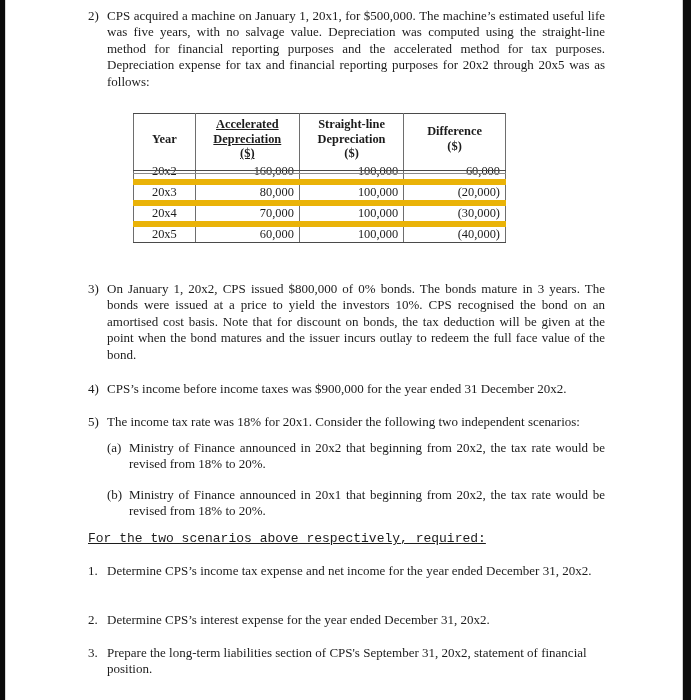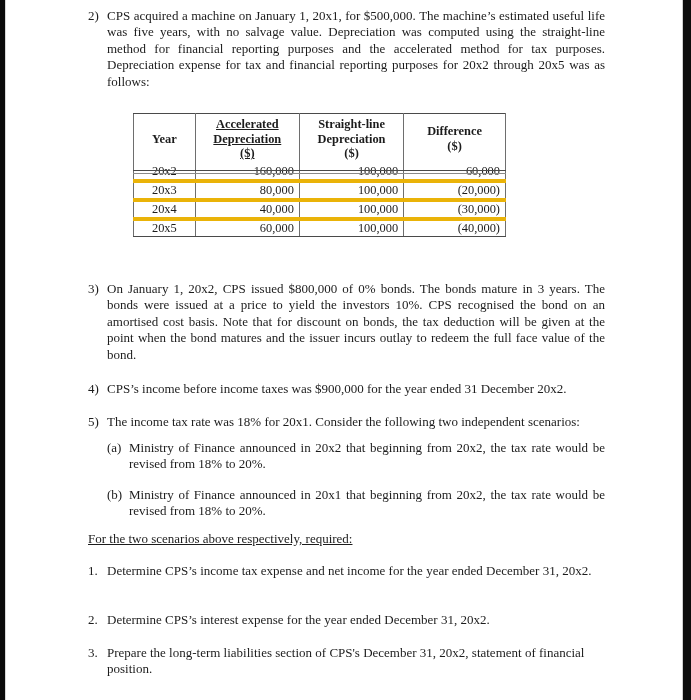--- a/index.html
+++ b/index.html
@@ -63,21 +63,21 @@
     position: absolute;
     left: 0;
     top: 0;
     width: 19px;
     text-align: left;
     white-space: nowrap;
   }
   .item .body {
     margin-left: 19px;
   }
-  .nomark .body { margin-left: 0; }
+  .nomark .body { margin-left: 0; font-family: Liberation Mono, monospace; }
 
   
   .subitem {
     position: absolute;
     font-size: 13.0px;
     line-height: 16.4px;
     text-align: justify;
   }
   .subitem .marker {
     position: absolute;
@@ -109,21 +109,21 @@
   #dep-table thead th {
     font-weight: bold;
     text-align: center;
     line-height: 14.6px;
     padding: 3px 4px 3px 4px;
     border-top: 1.4px solid #4a4a4a;
     border-bottom: none;
     vertical-align: middle;
   }
   #dep-table tbody td {
-    border-top: 4px solid #eab308;
+    border-top: 6px solid #eab308;
     height: 15px;
     line-height: 15px;
     padding: 0 5px;
   }
   #dep-table tbody tr:first-child td {
     border-top: none;
   }
   #dep-table tbody tr:last-child td {
     border-bottom: 1.4px solid #4a4a4a;
   }
@@ -196,21 +196,21 @@
           <td class="cell-num">60,000</td>
         </tr>
         <tr>
           <td class="cell-year">20x3</td>
           <td class="cell-num">80,000</td>
           <td class="cell-num">100,000</td>
           <td class="cell-num">(20,000)</td>
         </tr>
         <tr>
           <td class="cell-year">20x4</td>
-          <td class="cell-num">40,000</td>
+          <td class="cell-num">70,000</td>
           <td class="cell-num">100,000</td>
           <td class="cell-num">(30,000)</td>
         </tr>
         <tr>
           <td class="cell-year">20x5</td>
           <td class="cell-num">60,000</td>
           <td class="cell-num">100,000</td>
           <td class="cell-num">(40,000)</td>
         </tr>
       </tbody>
@@ -255,17 +255,17 @@
       <div class="body">Determine CPS’s income tax expense and net income for the year ended December 31, 20x2.</div>
     </div>
 
     <div class="item" style="left:88px; top:612px; width:517px; text-align:left;">
       <span class="marker">2.</span>
       <div class="body">Determine CPS’s interest expense for the year ended December 31, 20x2.</div>
     </div>
 
     <div class="item" style="left:88px; top:645px; width:517px; text-align:left;">
       <span class="marker">3.</span>
-      <div class="body">Prepare the long-term liabilities section of CPS's December 31, 20x2, statement of financial position.</div>
+      <div class="body">Prepare the long-term liabilities section of CPS's September 31, 20x2, statement of financial position.</div>
     </div>
 
   </div>
 </div>
 
 </body></html>

